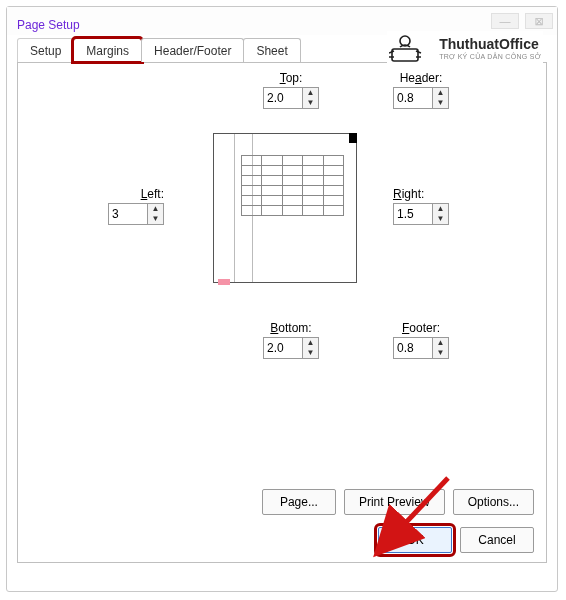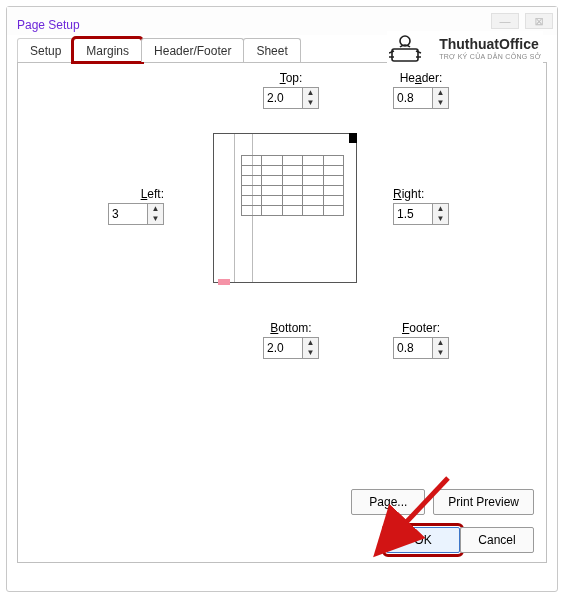--- a/index.html
+++ b/index.html
@@ -136,21 +136,21 @@
   }
   fieldset.center legend { padding:0 4px; color:#333; }
   .cb { display:flex; align-items:center; gap:6px; margin:4px 0; }
   .cb input { width:14px; height:14px; }
   .btnrow1 {
     position:absolute; right:12px; top:426px;
     display:flex; gap:8px;
   }
   .btnrow2 {
     position:absolute; right:12px; top:464px;
-    display:flex; 
+    display:flex; gap:8px;
   }
   button.std {
     height:26px; padding:0 14px;
     background:#fafafa;
     border:1px solid #9a9a9a;
     border-radius:2px;
     min-width:74px;
   }
   button.ok {
     border:1px solid #3d76c9;
@@ -305,20 +305,21 @@
             <div>▲</div>
             <div>▼</div>
           </div>
       </div>
     </div>
 
 
     <div class="btnrow1">
       <button class="std">Page...</button>
       <button class="std">Print Previe<span class="ul">w</span></button>
+      <button class="std"><span class="ul">O</span>ptions...</button>
     </div>
 
     <div class="btnrow2">
       <button class="std ok">OK</button>
       <button class="std">Cancel</button>
     </div>
 
     <div class="arrow">
       <svg width="80" height="90">
         <defs>

